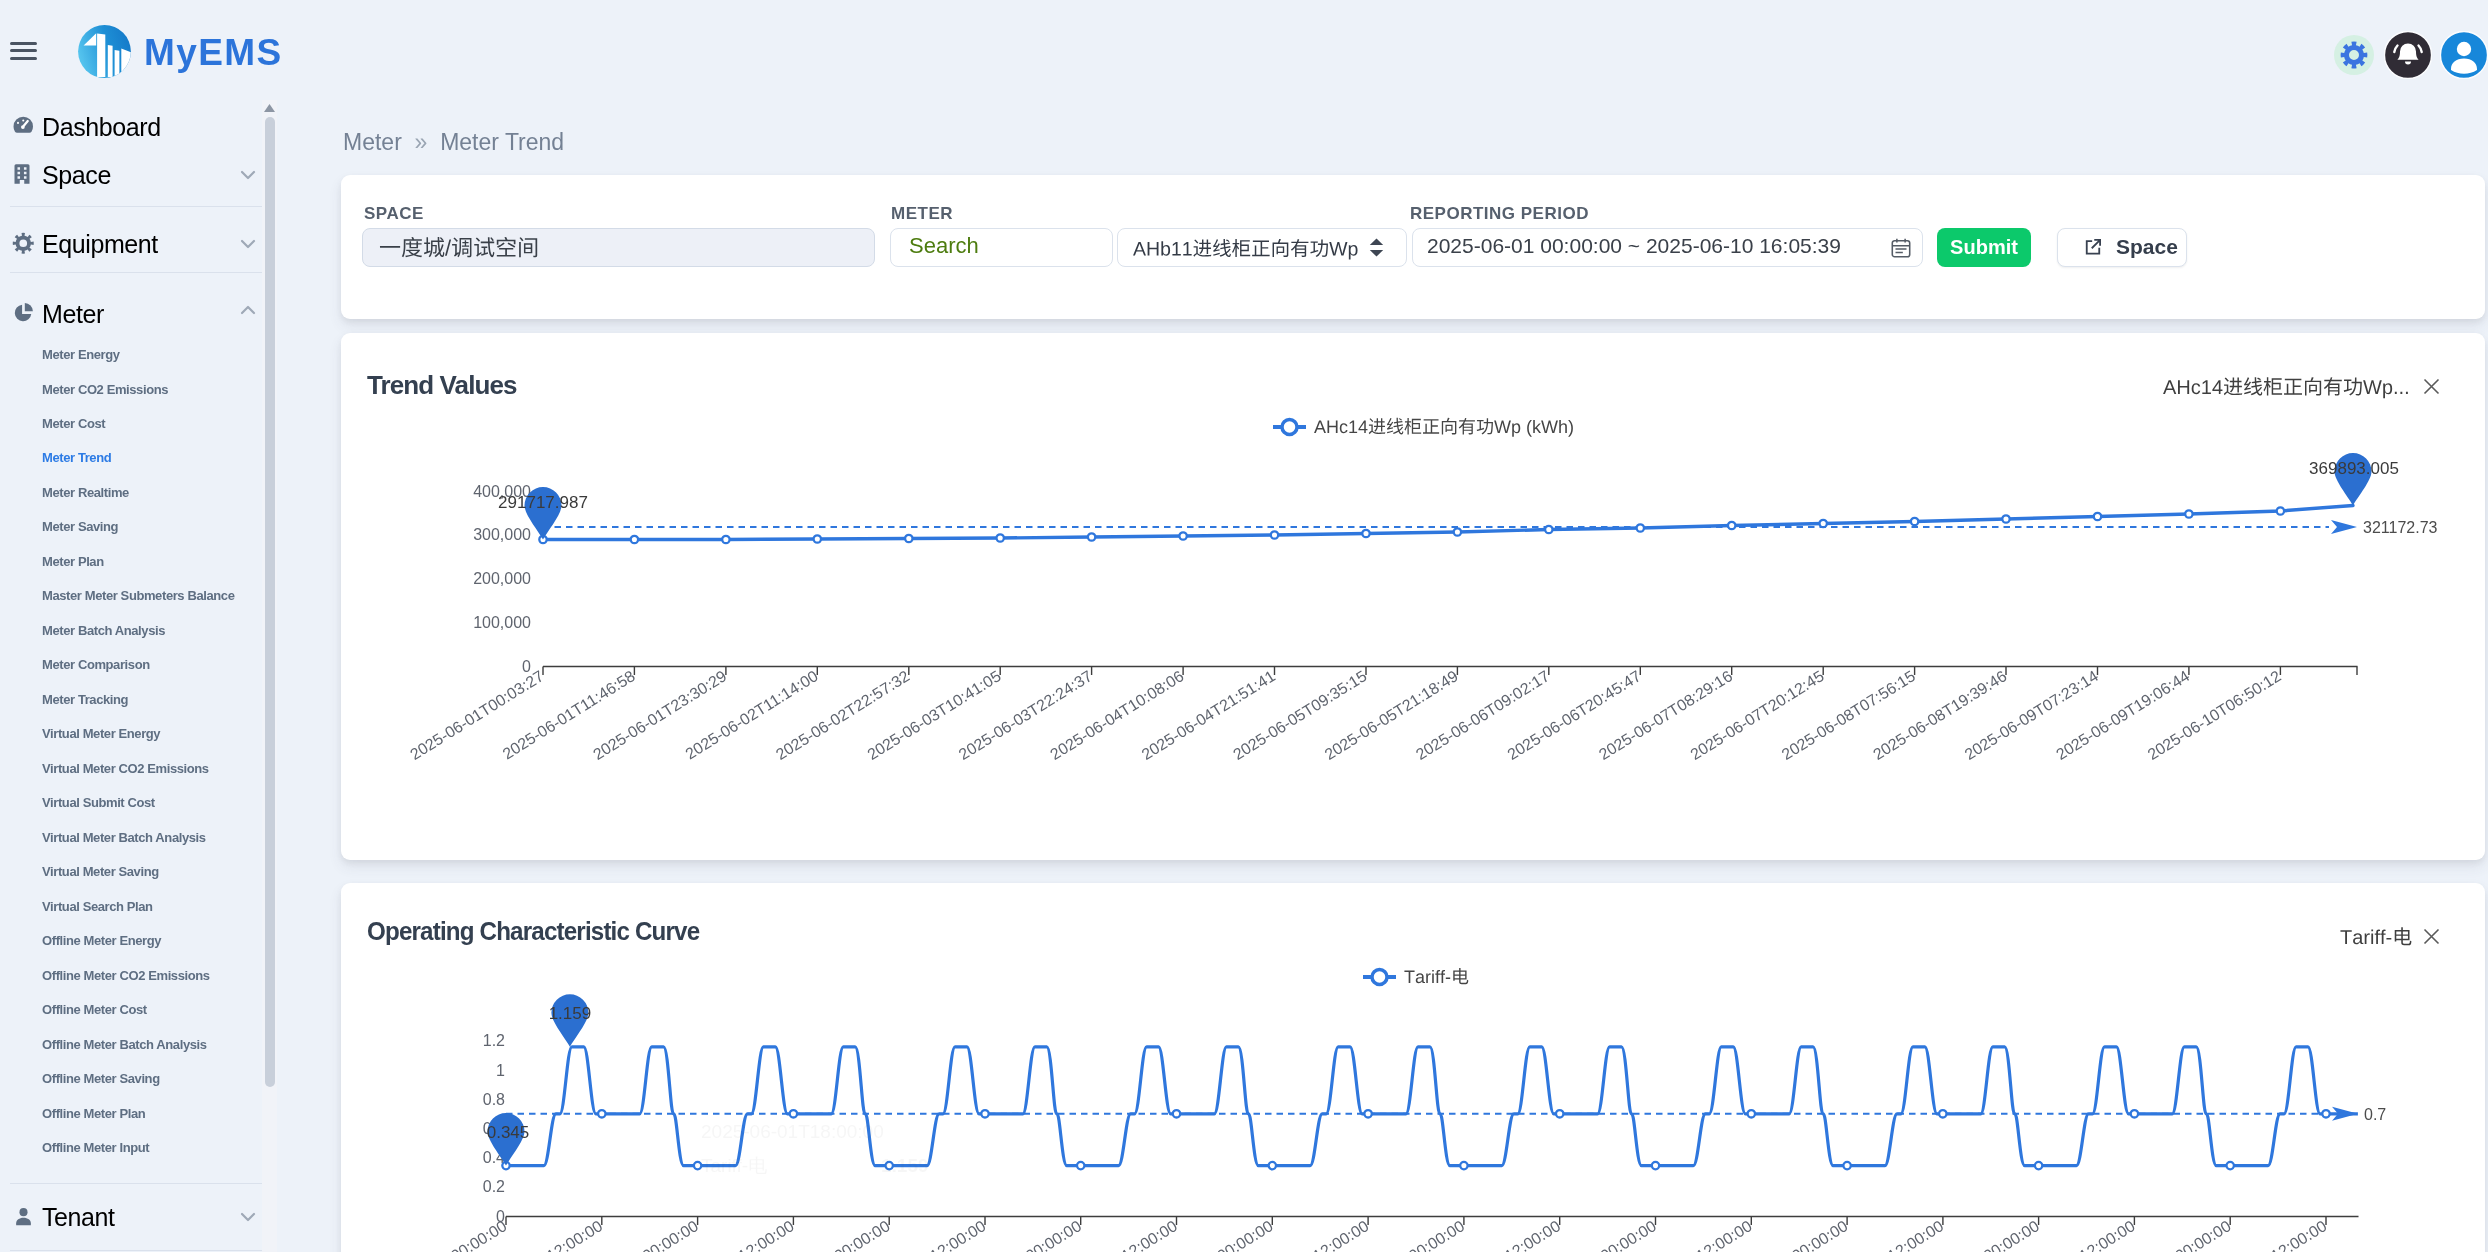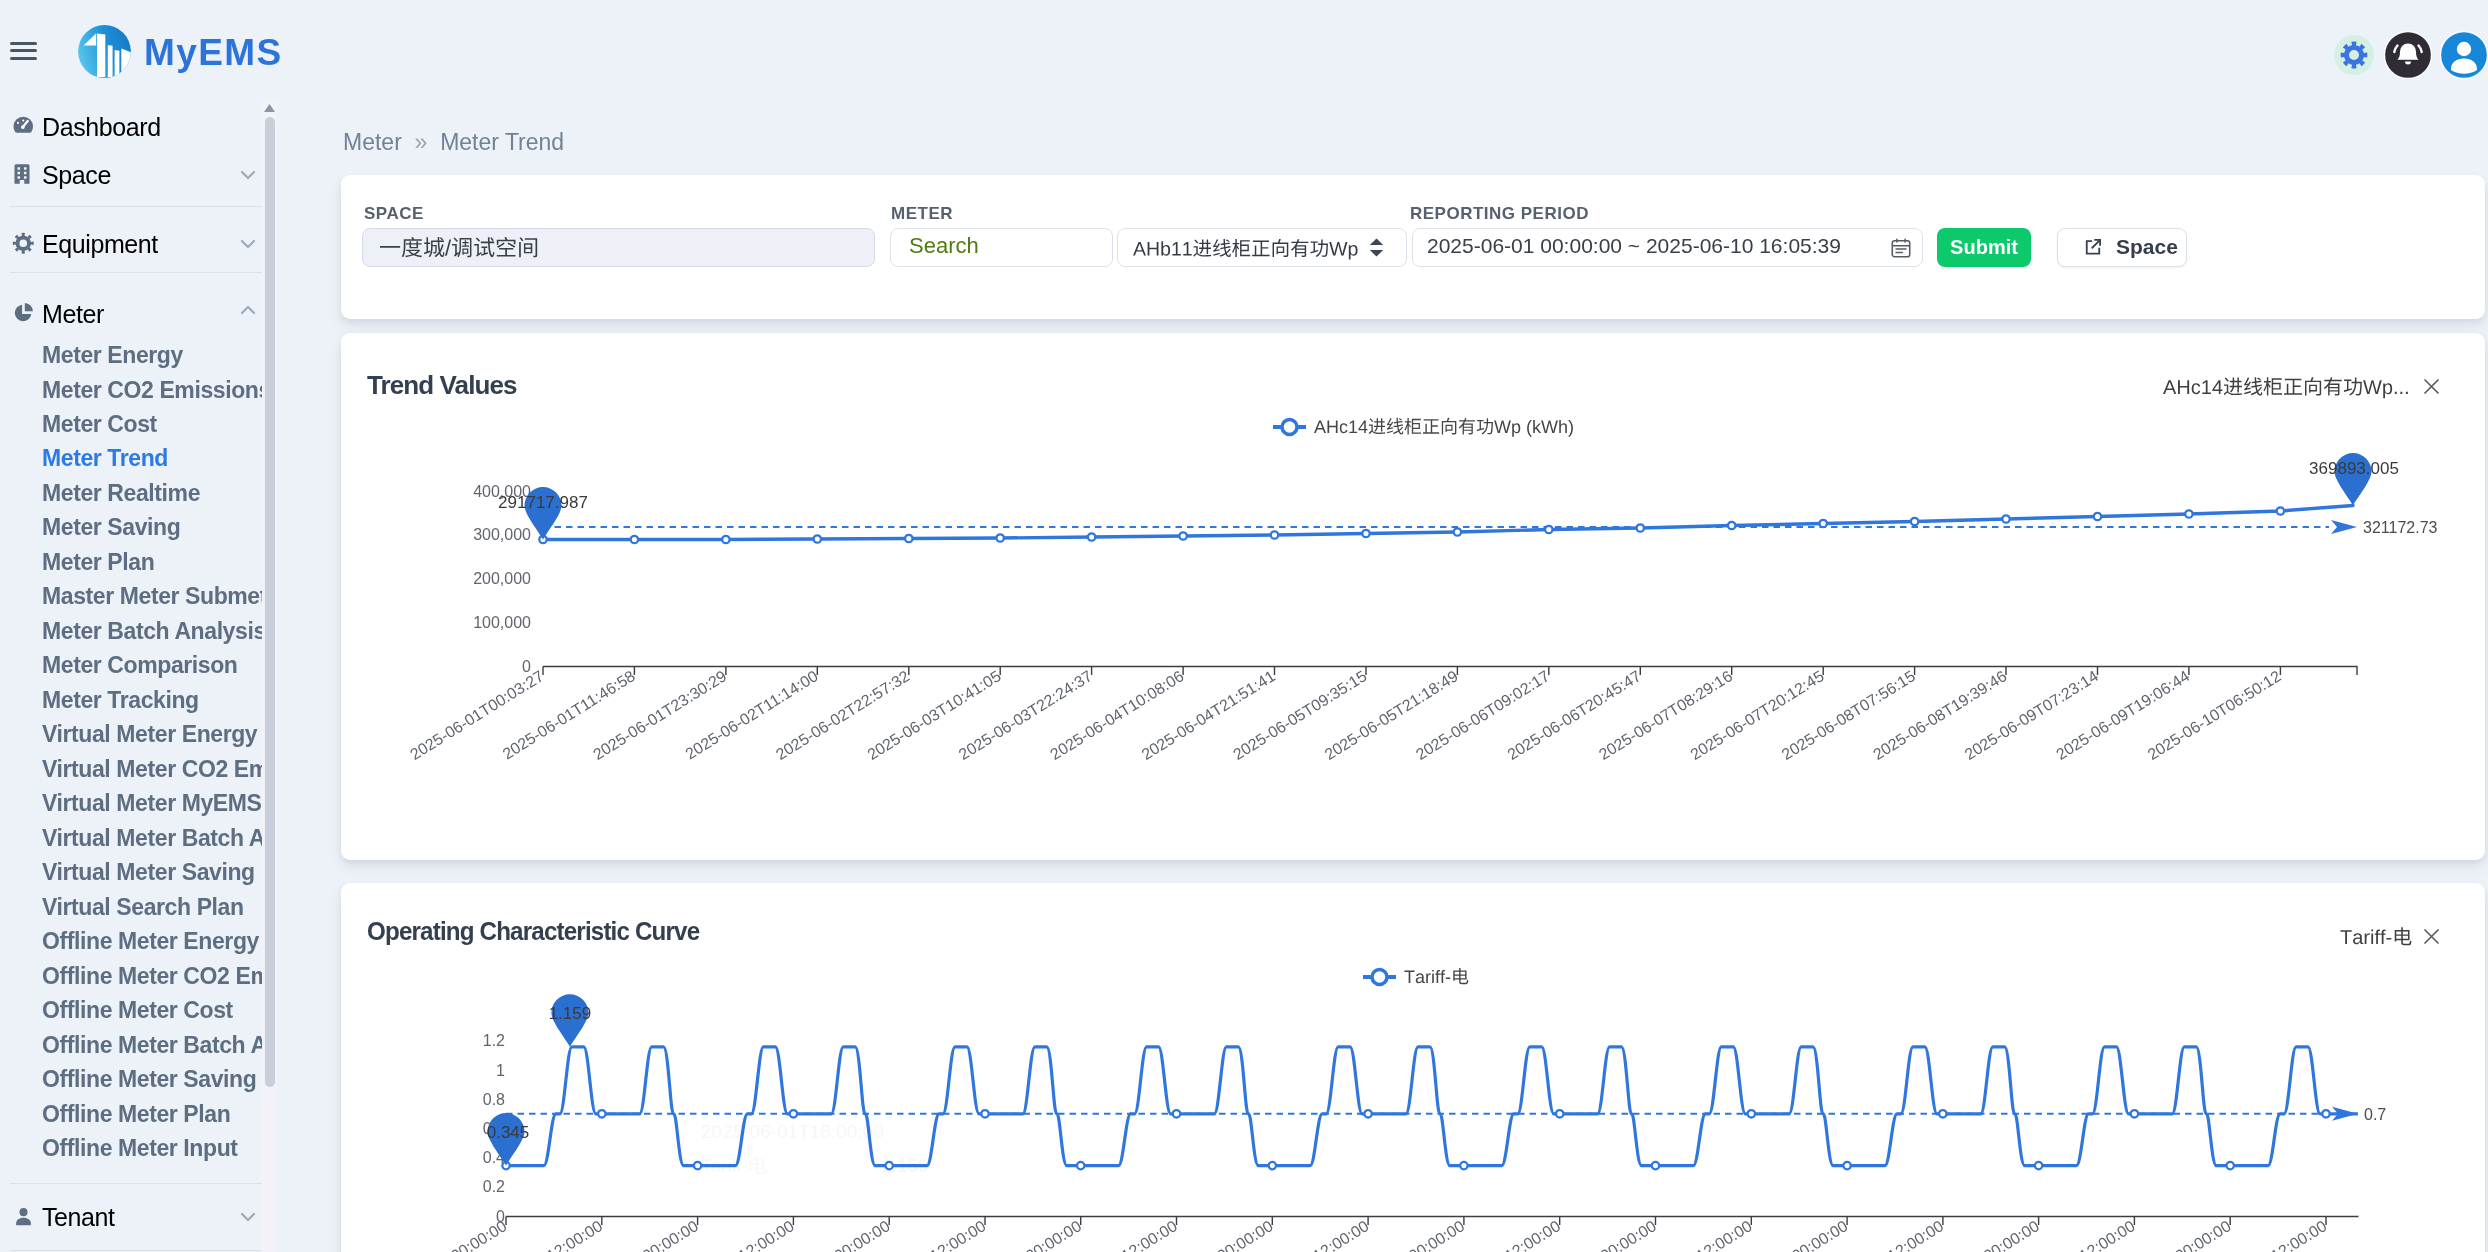--- a/index.html
+++ b/index.html
@@ -1,20 +1,20 @@
 <!DOCTYPE html>
 <html><head><meta charset="utf-8">
 <style>
 * { margin:0; padding:0; box-sizing:border-box; }
 html,body { width:2488px; height:1252px; overflow:hidden; background:#edf2f9;
   font-family:"Liberation Sans",sans-serif; position:relative; }
 .card { position:absolute; background:#fff; border-radius:9px;
   box-shadow:0 7px 14px rgba(65,69,88,.09),0 3px 6px rgba(0,0,0,.06); }
 .m1 { position:absolute; left:42px; font-size:25px; font-weight:400; letter-spacing:-0.4px; color:#000000; height:24px; line-height:24px; }
-.m2 { position:absolute; left:42px; font-size:23px; font-weight:600; letter-spacing:-0.4px; color:#5e6e82; width:220px; height:26px; line-height:26px;
+.m2 { position:absolute; left:42px; font-size:13px; font-weight:600; letter-spacing:-0.4px; color:#5e6e82; width:220px; height:26px; line-height:26px;
   white-space:nowrap; overflow:hidden; }
 .m2.act { color:#2c7be5; }
 .sep { position:absolute; left:10px; width:252px; border-top:1px solid #dae1ec; }
 .flabel { position:absolute; font-size:17px; font-weight:700; color:#56606e; letter-spacing:0.5px; }
 .inp { position:absolute; top:228px; height:38.5px; background:#fff; border:1px solid #dbe2ec; border-radius:8px; }
 .ctitle { position:absolute; left:367px; font-size:26px; font-weight:700; color:#344050; letter-spacing:-0.9px; }
 </style></head>
 <body>
 <div style="position:absolute;left:10px;top:42.2px;width:27px;height:3px;background:#4a5462;border-radius:2px"></div>
 <div style="position:absolute;left:10px;top:49.4px;width:27px;height:3px;background:#4a5462;border-radius:2px"></div>
@@ -95,21 +95,21 @@
 <div class="m2 act" style="top:445.4px">Meter Trend</div>
 <div class="m2" style="top:479.9px">Meter Realtime</div>
 <div class="m2" style="top:514.4px">Meter Saving</div>
 <div class="m2" style="top:548.9px">Meter Plan</div>
 <div class="m2" style="top:583.4px">Master Meter Submeters Balance</div>
 <div class="m2" style="top:617.8px">Meter Batch Analysis</div>
 <div class="m2" style="top:652.3px">Meter Comparison</div>
 <div class="m2" style="top:686.8px">Meter Tracking</div>
 <div class="m2" style="top:721.3px">Virtual Meter Energy</div>
 <div class="m2" style="top:755.8px">Virtual Meter CO2 Emissions</div>
-<div class="m2" style="top:790.2px">Virtual Meter MyEMS</div>
+<div class="m2" style="top:790.2px">Virtual Submit Cost</div>
 <div class="m2" style="top:824.7px">Virtual Meter Batch Analysis</div>
 <div class="m2" style="top:859.2px">Virtual Meter Saving</div>
 <div class="m2" style="top:893.7px">Virtual Search Plan</div>
 <div class="m2" style="top:928.2px">Offline Meter Energy</div>
 <div class="m2" style="top:962.6px">Offline Meter CO2 Emissions</div>
 <div class="m2" style="top:997.1px">Offline Meter Cost</div>
 <div class="m2" style="top:1031.6px">Offline Meter Batch Analysis</div>
 <div class="m2" style="top:1066.1px">Offline Meter Saving</div>
 <div class="m2" style="top:1100.6px">Offline Meter Plan</div>
 <div class="m2" style="top:1135.0px">Offline Meter Input</div>

